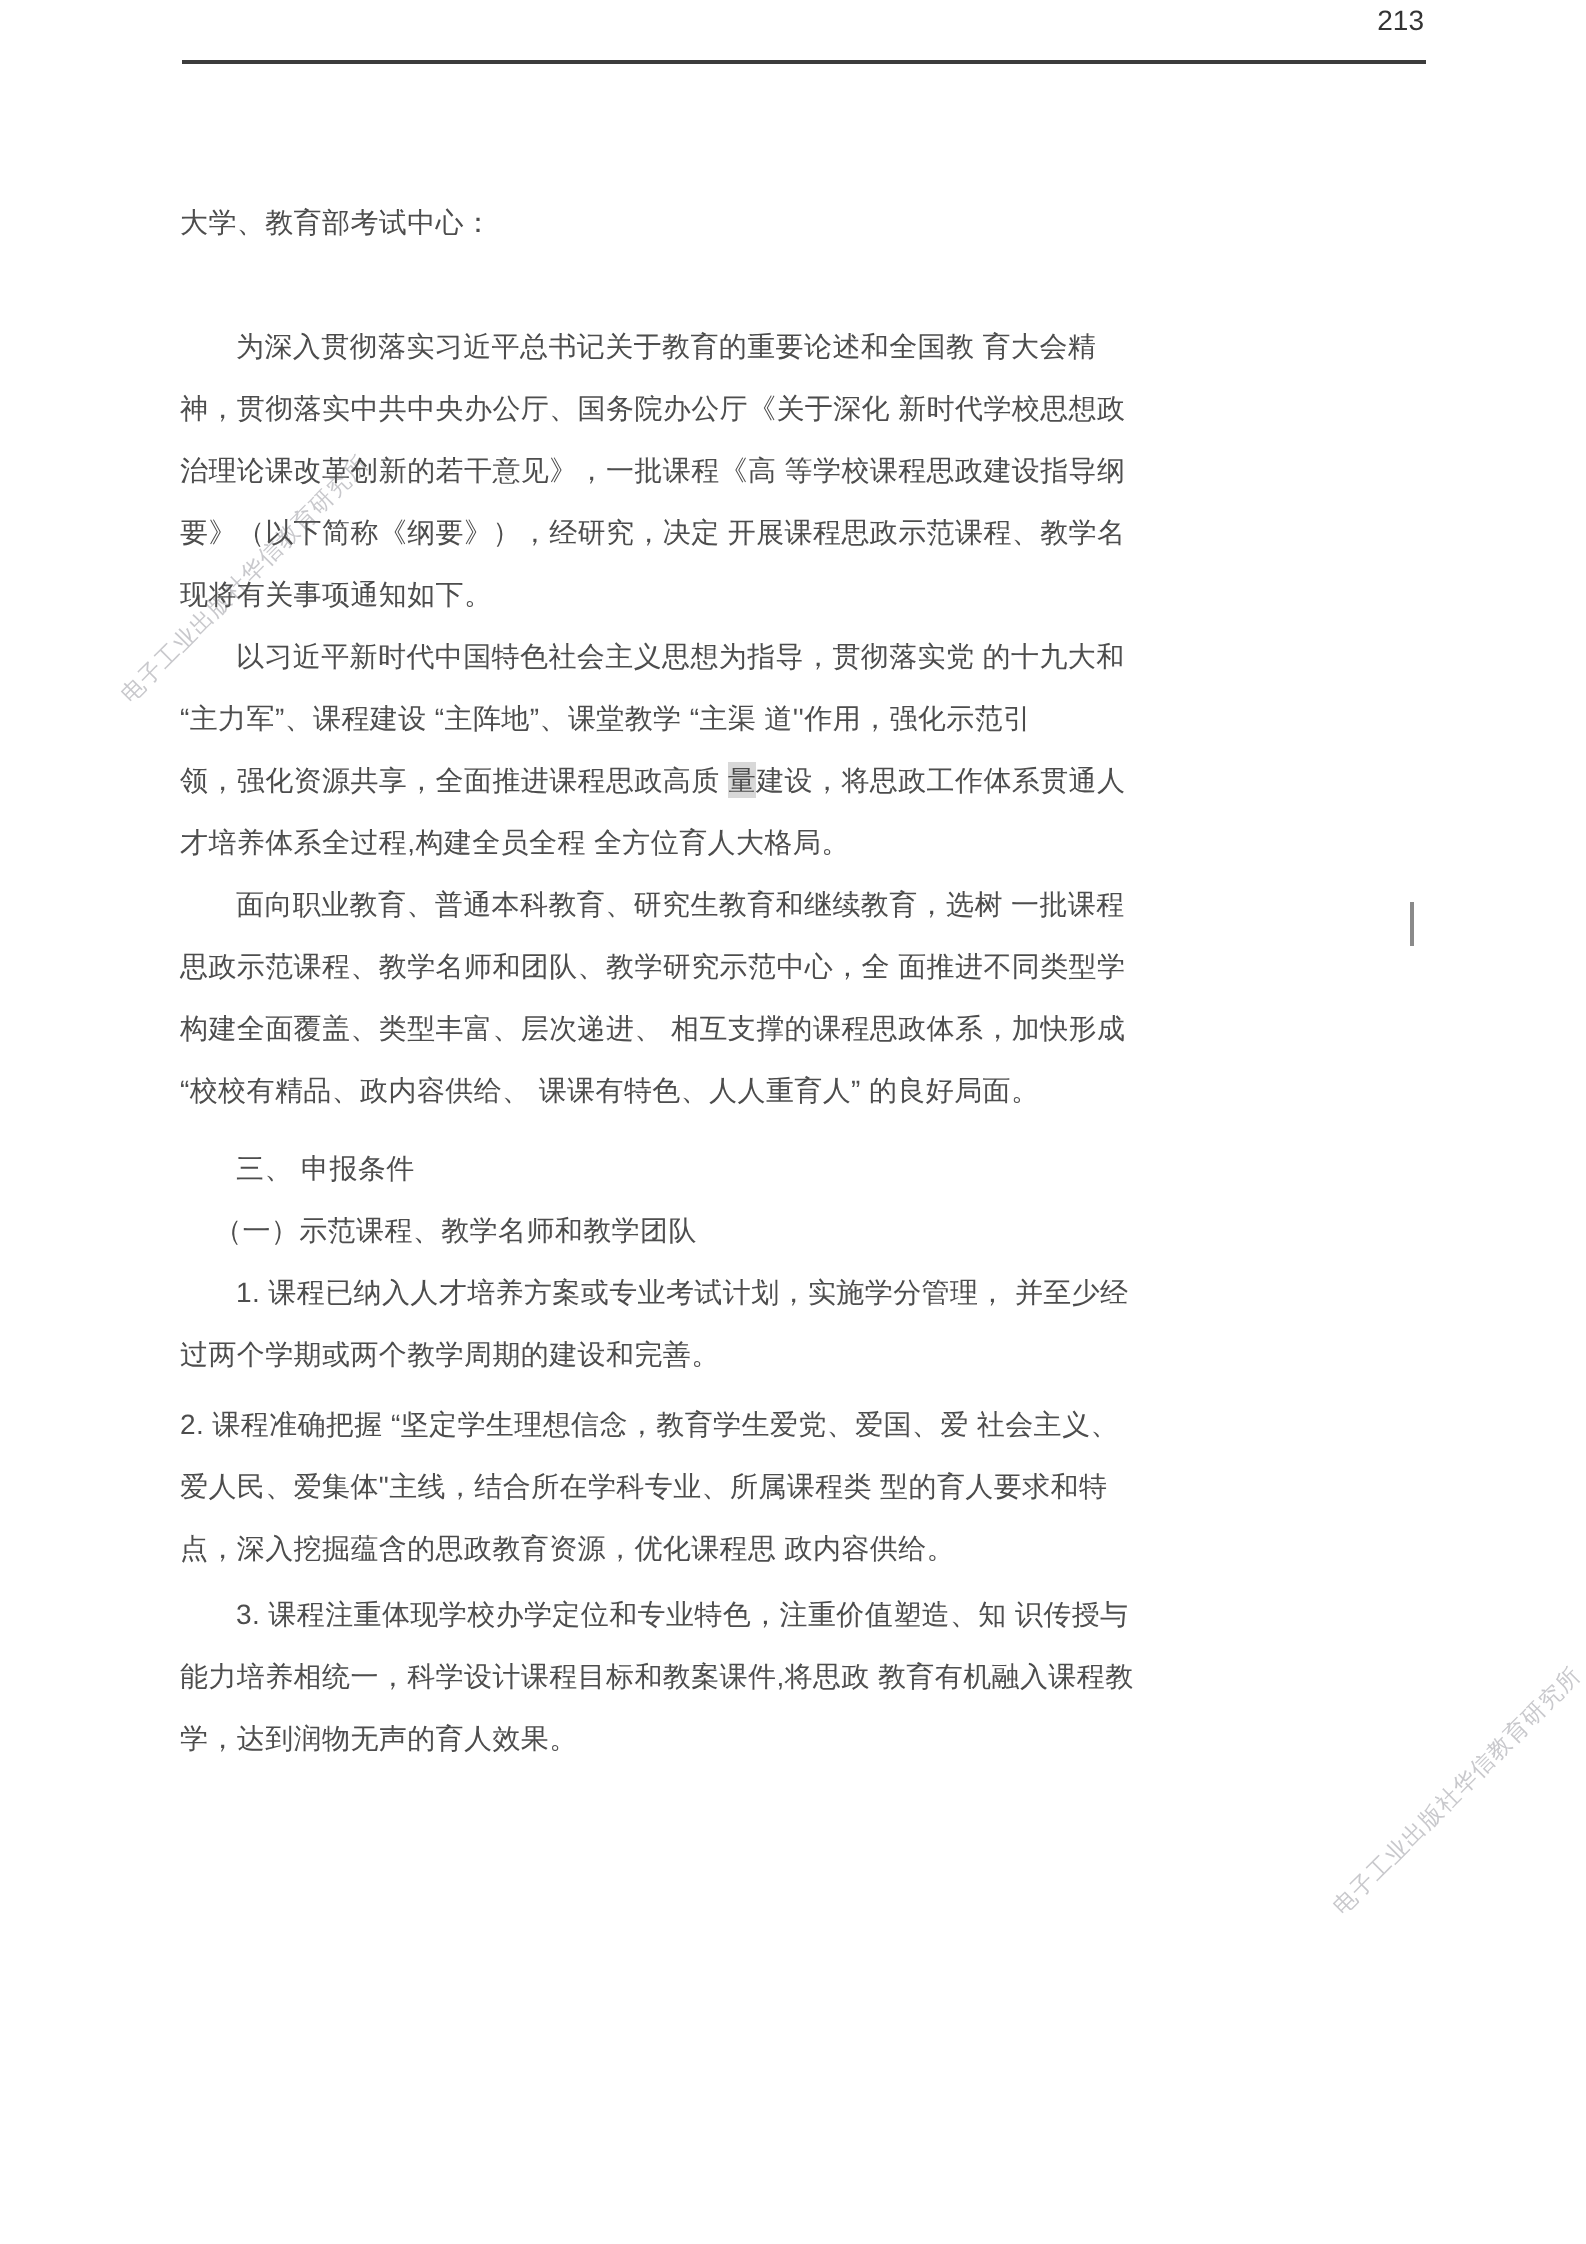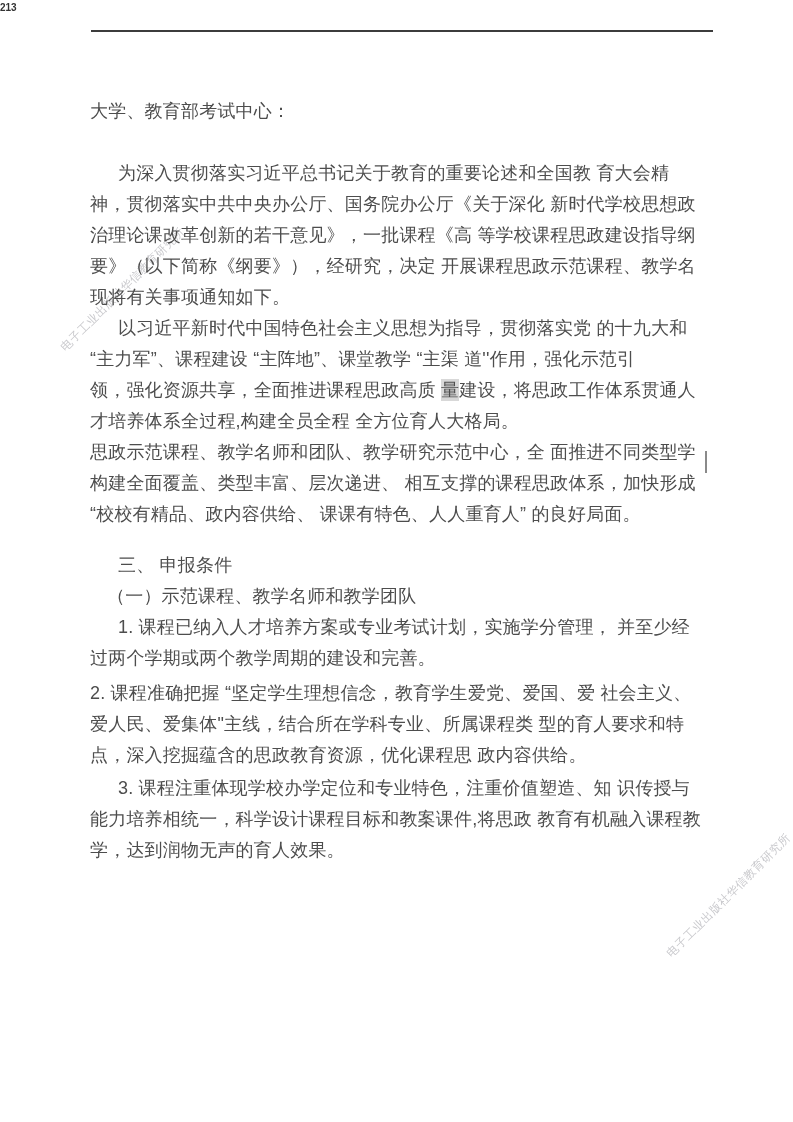--- a/index.html
+++ b/index.html
@@ -6,30 +6,30 @@
   .page{
     position:relative;
     width:793px;height:1122px;
     background:#ffffff;
     overflow:hidden;
     font-family:"Liberation Sans",sans-serif;
     margin:0 auto;
   }
   .pagenum{
     position:absolute;top:2px;left:0;width:712px;
-    text-align:left;
-    font-size:10px;font-weight:bold;color:#333333;
+    text-align:right;
+    font-size:14px;font-weight:normal;color:#333333;
   }
   .rule{
     position:absolute;top:30px;left:91px;
     width:622px;height:2px;background:#3c3c3c;
   }
   .content{
     position:absolute;left:90px;top:96px;width:640px;
-    font-size:18px;letter-spacing:0.2px;
+    font-size:14px;letter-spacing:0.2px;
   }
   .line{
     height:31px;line-height:31px;
     white-space:pre;
   }
   .ind1{padding-left:28px;}
   .ind2{padding-left:17px;}
   .hl{padding:1px 0;}
   .wm-layer{position:absolute;inset:0;pointer-events:none;}
   .wm{
@@ -57,24 +57,25 @@
       <div class="line"></div>
       <div class="line ind1">为深入贯彻落实习近平总书记关于教育的重要论述和全国教 育大会精</div>
       <div class="line">神，贯彻落实中共中央办公厅、国务院办公厅《关于深化 新时代学校思想政</div>
       <div class="line">治理论课改革创新的若干意见》，一批课程《高 等学校课程思政建设指导纲</div>
       <div class="line">要》（以下简称《纲要》），经研究，决定 开展课程思政示范课程、教学名</div>
       <div class="line">现将有关事项通知如下。</div>
       <div class="line ind1">以习近平新时代中国特色社会主义思想为指导，贯彻落实党 的十九大和</div>
       <div class="line">“主力军”、课程建设 “主阵地”、课堂教学 “主渠 道''作用，强化示范引</div>
       <div class="line">领，强化资源共享，全面推进课程思政高质 <span class="hl" style="background: rgb(216, 216, 216);">量</span>建设，将思政工作体系贯通人</div>
       <div class="line">才培养体系全过程,构建全员全程 全方位育人大格局。</div>
+      <div class="line ind1">面向职业教育、普通本科教育、研究生教育和继续教育，选树 一批课程</div>
       <div class="line">思政示范课程、教学名师和团队、教学研究示范中心，全 面推进不同类型学</div>
       <div class="line">构建全面覆盖、类型丰富、层次递进、 相互支撑的课程思政体系，加快形成</div>
       <div class="line">“校校有精品、政内容供给、 课课有特色、人人重育人” 的良好局面。</div>
-      <div class="line ind1" style="margin-top: 20px;">三、 申报条件</div>
+      <div class="line ind1" style="margin-top: 8px;">三、 申报条件</div>
       <div class="line ind2">（一）示范课程、教学名师和教学团队</div>
       <div class="line ind1">1. 课程已纳入人才培养方案或专业考试计划，实施学分管理， 并至少经</div>
       <div class="line">过两个学期或两个教学周期的建设和完善。</div>
       <div class="line" style="margin-top: 4px;">2. 课程准确把握 “坚定学生理想信念，教育学生爱党、爱国、爱 社会主义、</div>
       <div class="line">爱人民、爱集体"主线，结合所在学科专业、所属课程类 型的育人要求和特</div>
       <div class="line">点，深入挖掘蕴含的思政教育资源，优化课程思 政内容供给。</div>
       <div class="line ind1" style="margin-top: 2px;">3. 课程注重体现学校办学定位和专业特色，注重价值塑造、知 识传授与</div>
       <div class="line">能力培养相统一，科学设计课程目标和教案课件,将思政 教育有机融入课程教</div>
       <div class="line">学，达到润物无声的育人效果。</div>
     </div>

